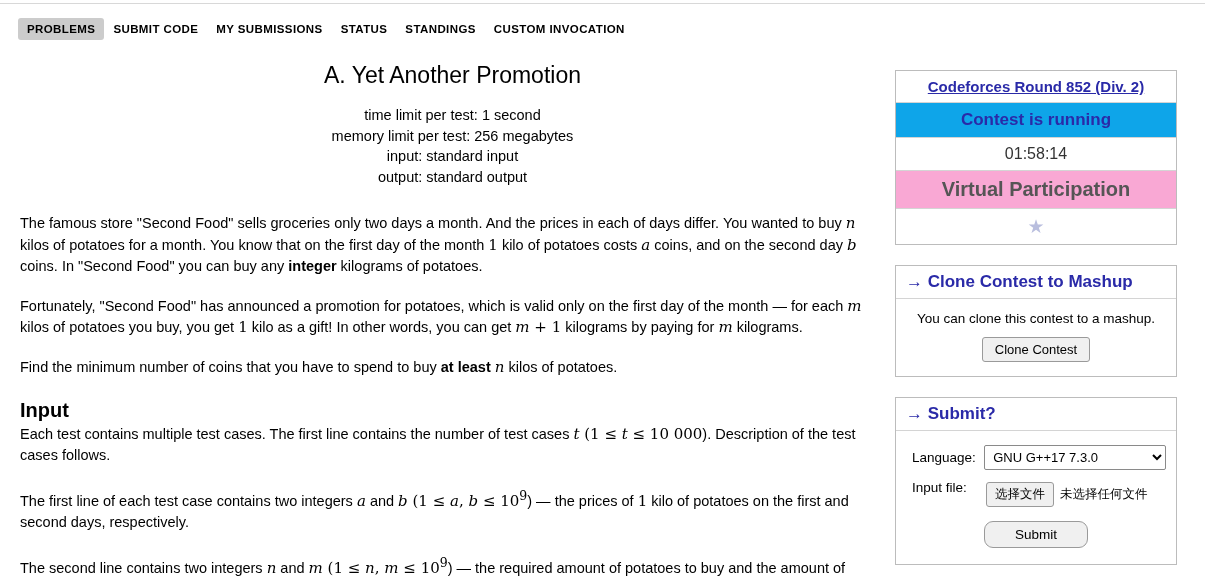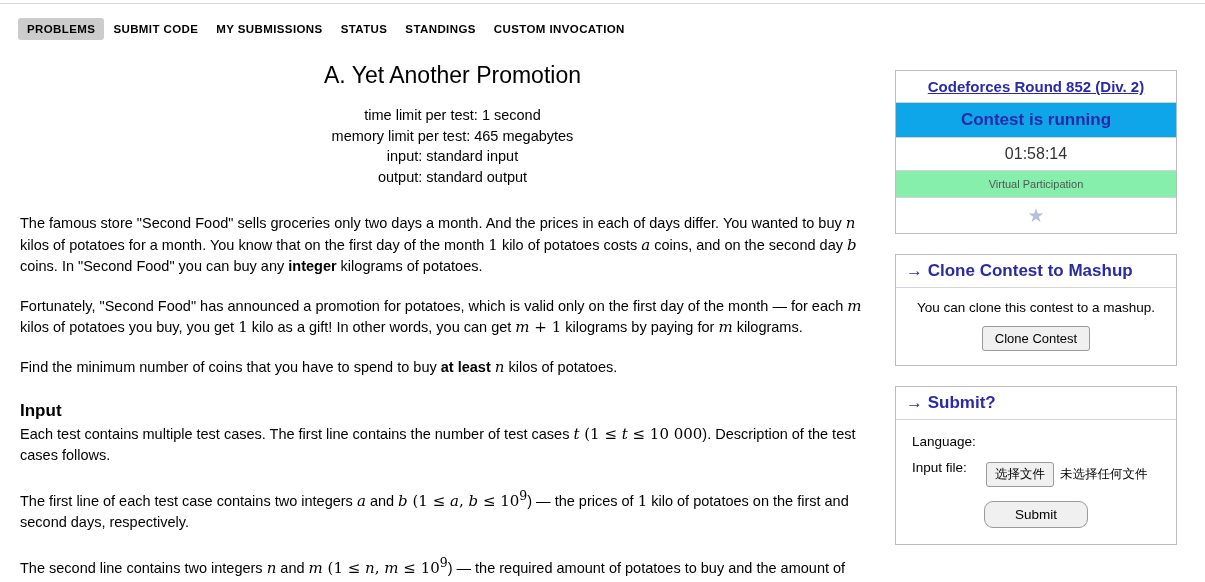--- a/index.html
+++ b/index.html
@@ -72,21 +72,21 @@
   }
   .statement {
     margin-top: 26px;
     font-size: 14.5px;
     line-height: 21.5px;
   }
   .statement p {
     margin: 0 0 18px 0;
   }
   .sec-head {
-    font-size: 17px;
+    font-size: 20px;
     font-weight: bold;
     margin: 22px 0 2px 0;
   }
   .m {
     font-family: "DejaVu Serif", serif;
     font-style: italic;
     font-size: 15px;
   }
   .mn {
     font-family: "DejaVu Serif", serif;
@@ -118,23 +118,24 @@
     font-weight: bold;
     color: #2a2aa8;
     background: #0ea5e9;
   }
   .countdown {
     font-size: 16px;
     color: #333;
     font-family: "Liberation Sans", sans-serif;
   }
   .virtual {
-    font-size: 11px;
+    font-size: 20px;
     color: #555;
-    background: #86efac;
+    background: #f9a8d4;
+    font-weight: bold;
   }
   .star-row { padding: 8px 6px 8px 6px; }
   .star {
     font-size: 19px;
     color: #b9bede;
     line-height: 1;
     cursor: pointer;
   }
   .box-header {
     font-size: 17px;
@@ -226,21 +227,21 @@
 </div>
 
 <div class="page">
 
   <div class="content">
 
     <div class="prob-title">A. Yet Another Promotion</div>
 
     <div class="prob-meta">
       <div>time limit per test: 1 second</div>
-      <div>memory limit per test: 465 megabytes</div>
+      <div>memory limit per test: 256 megabytes</div>
       <div>input: standard input</div>
       <div>output: standard output</div>
     </div>
 
     <div class="statement">
 
       <p><span>The famous store "Second Food" sells groceries only two days a month. And the prices in each of days differ. You wanted to buy </span><span class="m">n</span><span> kilos of potatoes for a month. You know that on the first day of the month </span><span class="mn">1</span><span> kilo of potatoes costs </span><span class="m">a</span><span> coins, and on the second day </span><span class="m">b</span><span> coins. In "Second Food" you can buy any </span><b class="inl">integer</b><span> kilograms of potatoes.</span></p>
 
       <p><span>Fortunately, "Second Food" has announced a promotion for potatoes, which is valid only on the first day of the month — for each </span><span class="m">m</span><span> kilos of potatoes you buy, you get </span><span class="mn">1</span><span> kilo as a gift! In other words, you can get </span><span class="m">m</span><span class="mn">&nbsp;+&nbsp;1</span><span> kilograms by paying for </span><span class="m">m</span><span> kilograms.</span></p>
 
@@ -278,20 +279,23 @@
         <button class="btn">Clone Contest</button>
       </div>
     </div>
 
     <div class="box">
       <div class="box-header">→ Submit?</div>
       <div class="box-body submit-box-body">
 
         <div class="form-row">
           <div class="form-label">Language:</div>
+          <select class="lang">
+            <option>GNU G++17 7.3.0</option>
+          </select>
         </div>
 
         <div class="form-row file-row">
           <div class="form-label">Input file:</div>
           <div class="file-ctl">
             <span class="file-btn">选择文件</span>
             <span class="file-name">未选择任何文件</span>
           </div>
         </div>
 

